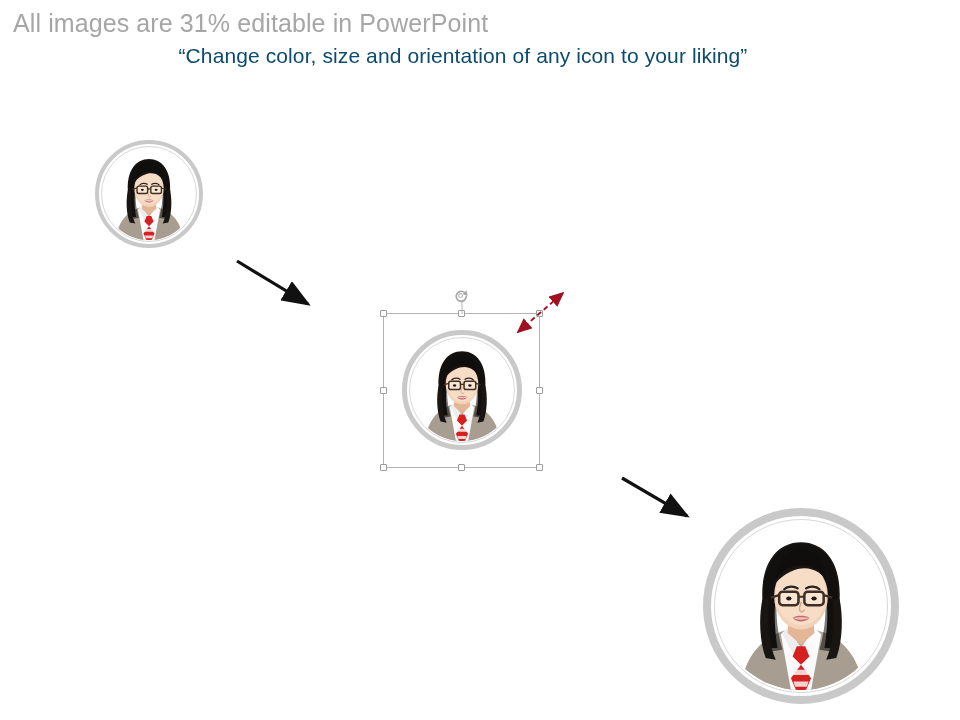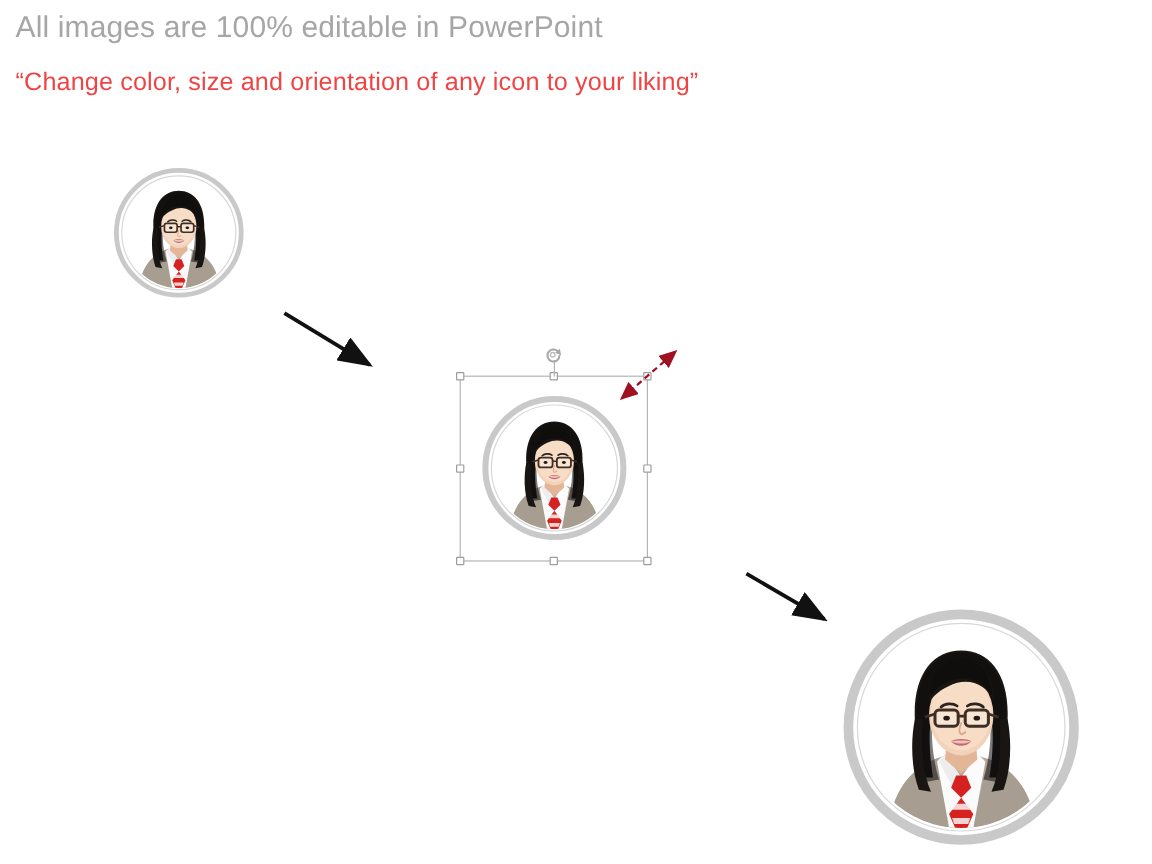--- a/index.html
+++ b/index.html
@@ -30,25 +30,26 @@
     font-size: 25px;
     line-height: 31px;
     color: #a6a6a6;
     font-weight: 400;
     letter-spacing: 0.1px;
     white-space: nowrap;
   }
   .heading-line-2 {
     font-size: 21px;
     line-height: 27px;
-    color: #ef4444;
+    color: #0c4a6e;
     font-weight: 400;
     letter-spacing: 0.1px;
     white-space: nowrap;
-    margin-top: 16px;
+    margin-top: 3px;
+    text-align: center;
   }
 
   
   .avatar {
     position: absolute;
     border-radius: 50%;
     background: #ffffff;
     box-sizing: border-box;
   }
   .avatar .ring-outer {
@@ -152,21 +153,21 @@
     height: 62px;
     pointer-events: none;
   }
 </style>
 </head>
 <body>
 
 <div id="slide">
 
   <div class="heading-block">
-    <div class="heading-line-1">All images are 100% editable in PowerPoint</div>
+    <div class="heading-line-1">All images are 31% editable in PowerPoint</div>
     <div class="heading-line-2">“Change color, size and orientation of any icon to your liking”</div>
   </div>
 
   <svg width="0" height="0" style="position:absolute" aria-hidden="true">
     <defs>
       <symbol id="portrait-art" viewBox="0 0 200 200">
         <rect x="0" y="0" width="200" height="200" fill="#ffffff"></rect>
 
         <path d="M28 200 C32 158 56 136 84 128 L116 128 C146 136 170 158 174 200 Z" fill="#b3aa9d"></path>
         <path d="M28 200 C32 162 52 140 76 131 L92 200 Z" fill="#a79d90"></path>

